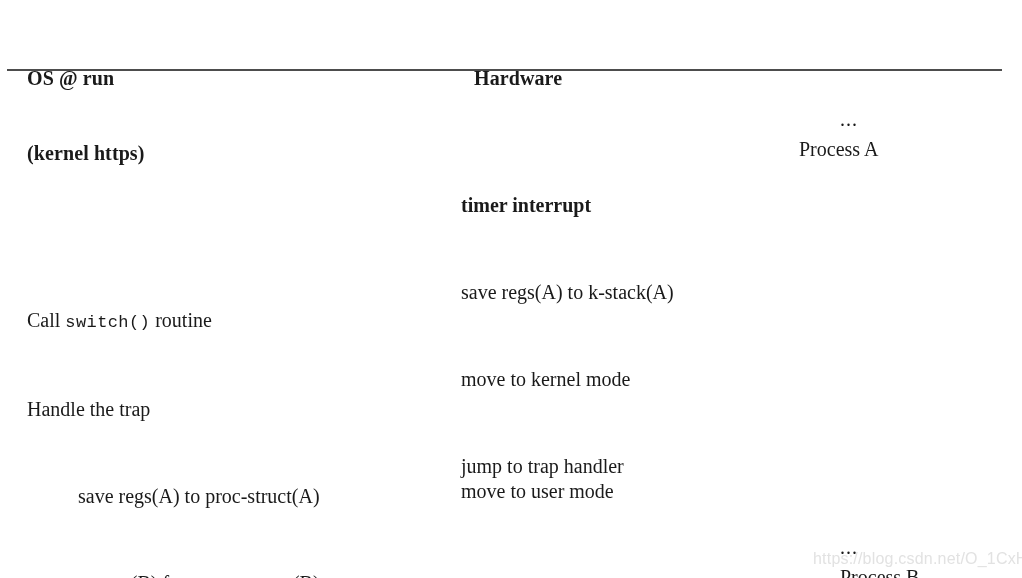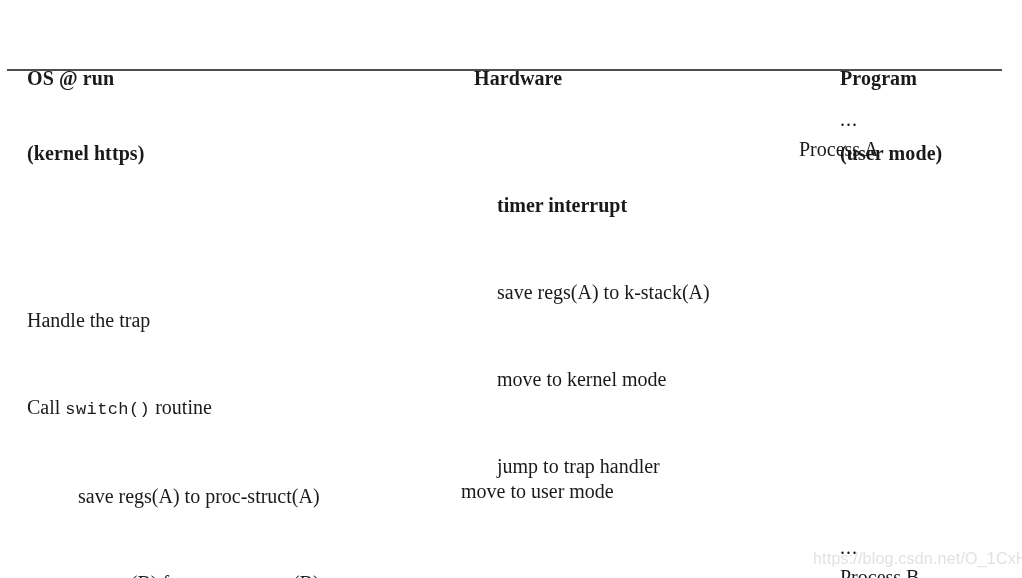--- a/index.html
+++ b/index.html
@@ -73,21 +73,21 @@
     position: absolute;
     font-size: 20px;
     line-height: 29px;
     letter-spacing: 1px;
   }
 
   
   #prog-a          { left: 799px; top: 77px; }
   #prog-a-dots     { left: 840px; top: 105px; }
 
-  #hw-interrupt    { left: 461px; top: 133px; margin-left: 36px; }
+  #hw-interrupt    { left: 461px; top: 133px; }
 
   #os-switch       { left: 27px;  top: 248px; }
 
   #hw-return       { left: 461px; top: 419px; }
 
   #prog-b          { left: 840px; top: 505px; }
   #prog-b-dots     { left: 840px; top: 533px; }
 
   
   #watermark {
@@ -110,42 +110,38 @@
 
   <div class="col-head" id="head-os">
     <span class="hl">OS @ run</span>
     <span class="hl">(kernel https)</span>
   </div>
 
   <div class="col-head" id="head-hw">
     <span class="hl">Hardware</span>
   </div>
 
-  <div class="col-head" id="head-prog">
-    <span class="hl">Program</span>
-    <span class="hl">(user mode)</span>
-  </div>
 
   <div id="header-rule"></div>
 
   <div class="block" id="prog-a">
     <span class="line">Process A</span>
   </div>
   <div class="ellipsis" id="prog-a-dots">...</div>
 
   <div class="block" id="hw-interrupt">
     <span class="line bold">timer interrupt</span>
     <span class="line">save regs(A) to k-stack(A)</span>
     <span class="line">move to kernel mode</span>
     <span class="line">jump to trap handler</span>
   </div>
 
   <div class="block" id="os-switch">
+    <span class="line"><span>Call </span><span class="mono">switch()</span><span> routine</span></span>
     <span class="line">Handle the trap</span>
-    <span class="line"><span>Call </span><span class="mono">switch()</span><span> routine</span></span>
     <span class="line indent">save regs(A) to proc-struct(A)</span>
     <span class="line indent">restore regs(B) from proc-struct(B)</span>
     
     
   </div>
 
   <div class="block" id="hw-return">
     <span class="line">move to user mode</span>
     
   </div>

